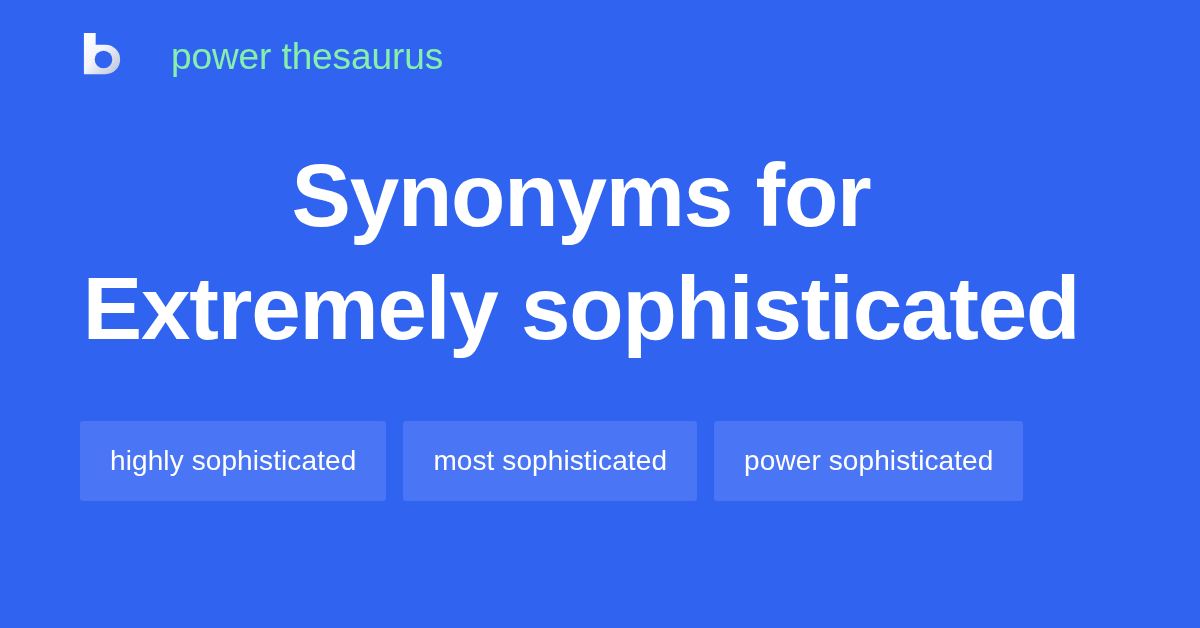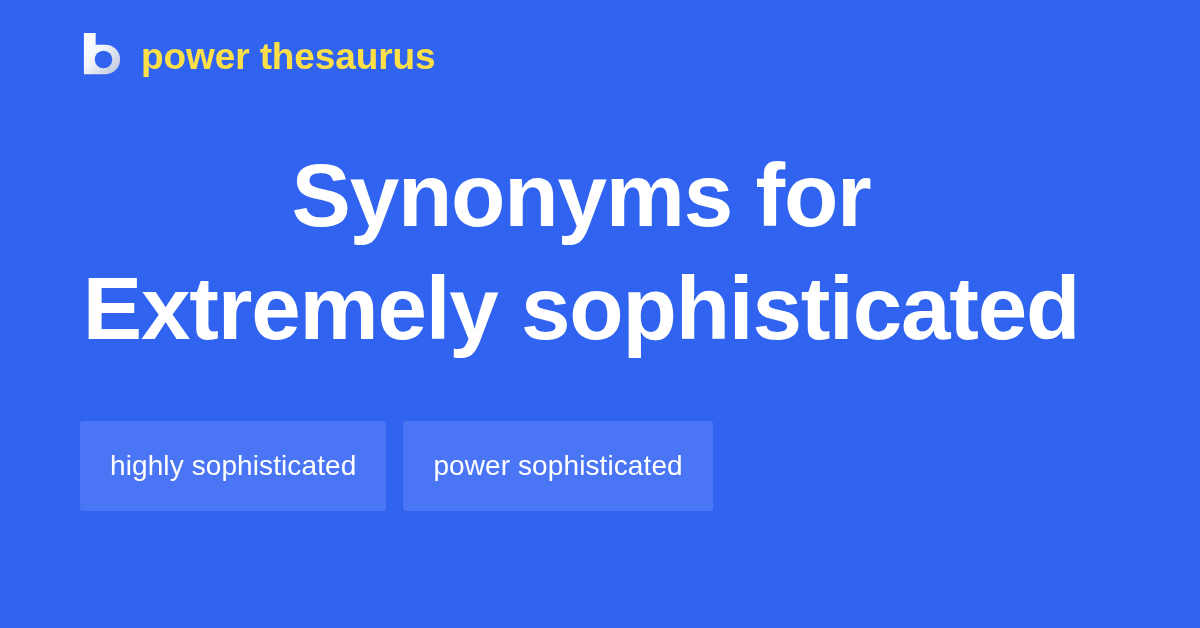--- a/index.html
+++ b/index.html
@@ -35,24 +35,24 @@
   }
 
   .brand-logo {
     width: 47px;
     height: 47px;
     display: block;
     flex: 0 0 auto;
   }
 
   .brand-name {
-    margin-left: 14px;
+    margin-left: 44px;
     font-size: 37px;
-    font-weight: 700;
-    color: #fde047;
+    font-weight: 400;
+    color: #86efac;
     letter-spacing: -0.1px;
     line-height: 1;
     white-space: nowrap;
   }
 
   
   .headline {
     position: absolute;
     left: 81px;
     top: 139px;
@@ -75,21 +75,21 @@
     display: flex;
     flex-wrap: wrap;
     gap: 21px 17px;
     align-content: flex-start;
   }
 
   .chip {
     display: inline-flex;
     align-items: center;
     justify-content: center;
-    height: 90px;
+    height: 80px;
     padding: 0 30px;
     box-sizing: border-box;
     background: #4a75f4;
     border-radius: 3px;
     font-size: 28px;
     font-weight: 400;
     color: #ffffff;
     line-height: 1;
     white-space: nowrap;
     letter-spacing: 0.1px;
@@ -112,16 +112,17 @@
       <path d="M4 0 H16 V12 H26 A15 15 0 0 1 26 42 H4 Z" fill="url(#ptGrad)"></path>
       <circle cx="24" cy="27" r="9" fill="#3064f0"></circle>
     </svg>
     <span class="brand-name">power thesaurus</span>
   </div>
 
   <h1 class="headline">Synonyms for Extremely sophisticated</h1>
 
   <div class="chips">
     <span class="chip">highly sophisticated</span>
+    <span class="chip">most sophisticated</span>
     <span class="chip">power sophisticated</span>
   </div>
 
 </div>
 
 </body></html>

